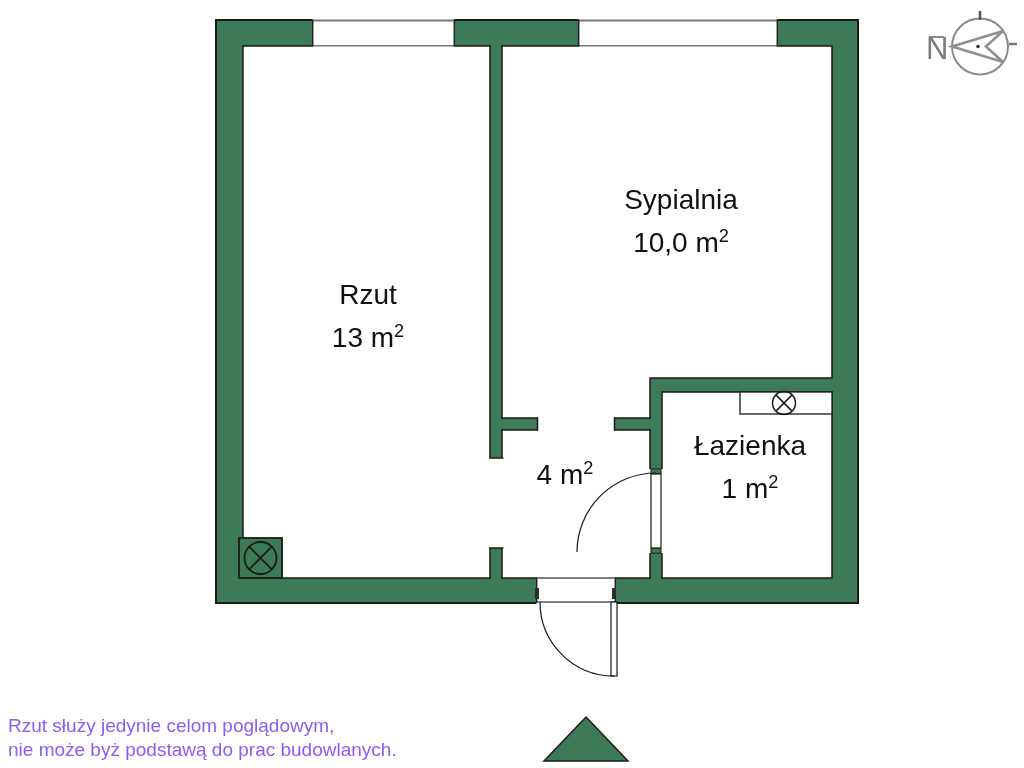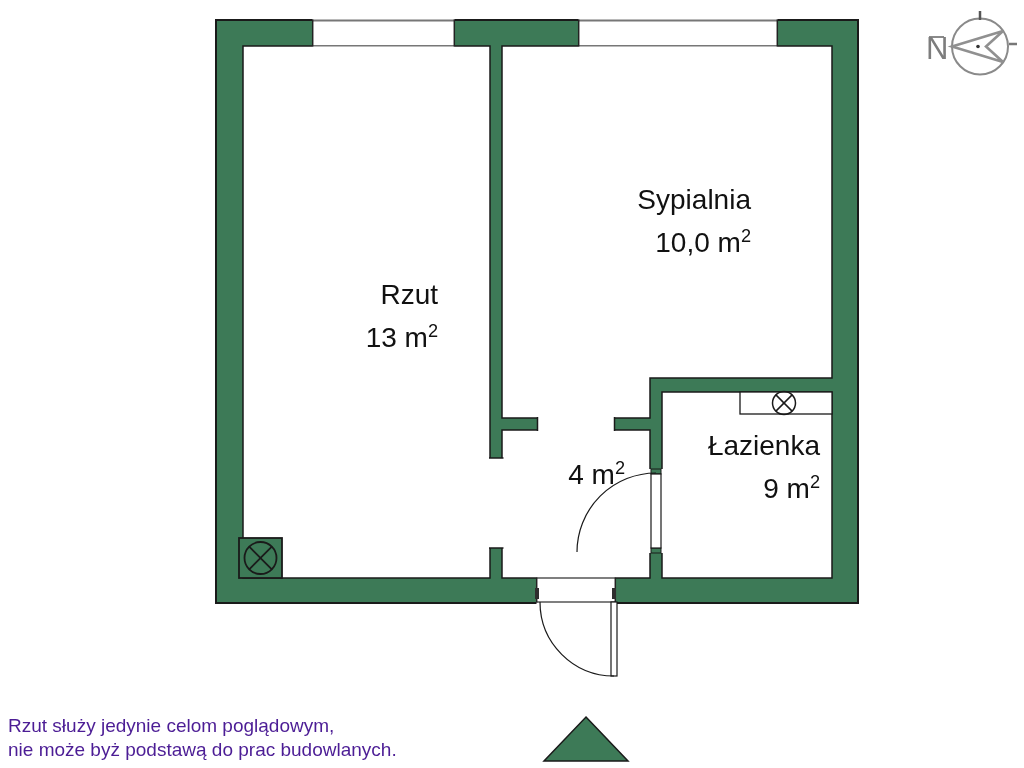--- a/index.html
+++ b/index.html
@@ -1,25 +1,25 @@
 <!DOCTYPE html>
 <html><head>
 <meta charset="utf-8">
 <style>
   html,body{margin:0;padding:0;background:#ffffff;}
   body{width:1024px;height:768px;position:relative;overflow:hidden;
        font-family:"Liberation Sans", sans-serif;}
   .stage{position:absolute;inset:0;}
   svg{position:absolute;left:0;top:0;}
-  .room-label{position:absolute;text-align:right;color:#111;
+  .room-label{position:absolute;text-align:center;color:#111;
               font-size:28px;line-height:36px;white-space:nowrap;}
   .room-label sup{font-size:65%;}
   .compass-n{position:absolute;left:926px;top:33px;color:#7d7d7d;
              font-size:31px;line-height:31px;}
-  .disclaimer{position:absolute;left:8px;top:714px;color:#4c1d95;
+  .disclaimer{position:absolute;left:8px;top:714px;color:#8b5cf6;
               font-size:19px;line-height:24px;}
 </style>
 </head>
 <body>
 
 <div class="stage">
 
 <svg width="1024" height="768" viewBox="0 0 1024 768">
 
   <g>
@@ -110,21 +110,21 @@
   <div><span>13 m</span><sup>2</sup></div>
 </div>
 
 <div class="room-label" style="left:611px;top:182px;width:140px">
   <div>Sypialnia</div>
   <div><span>10,0 m</span><sup>2</sup></div>
 </div>
 
 <div class="room-label" style="left:680px;top:428px;width:140px">
   <div>Łazienka</div>
-  <div><span>9 m</span><sup>2</sup></div>
+  <div><span>1 m</span><sup>2</sup></div>
 </div>
 
 <div class="room-label" style="left:505px;top:450px;width:120px">
   <div><span>4 m</span><sup>2</sup></div>
 </div>
 
 <div class="compass-n">N</div>
 
 <div class="disclaimer">
   <div>Rzut służy jedynie celom poglądowym,</div>

